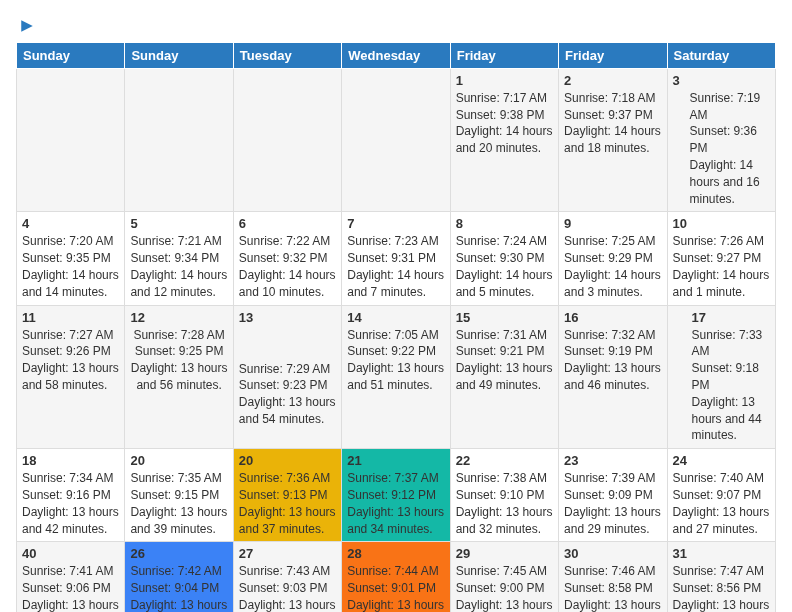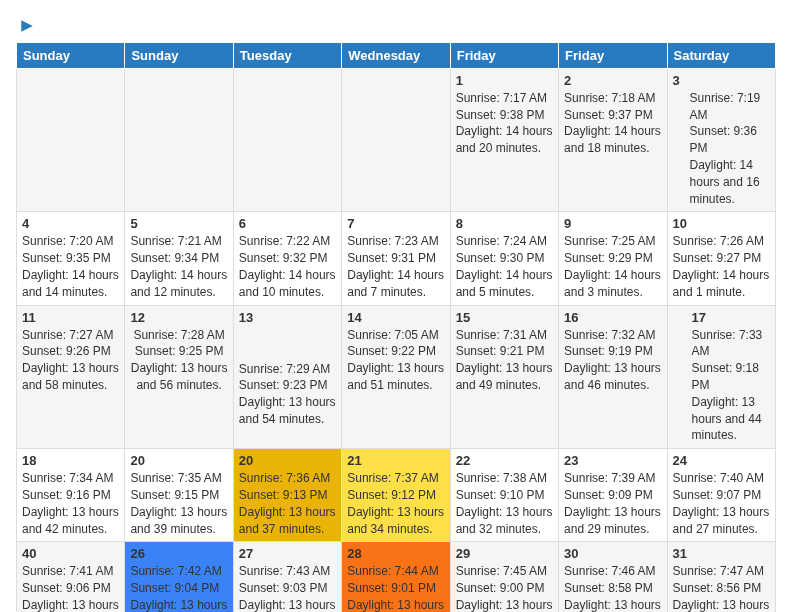--- a/index.html
+++ b/index.html
@@ -184,21 +184,21 @@
             <div class="day-info" style="white-space: pre-line;">Sunrise: 7:35 AM
 Sunset: 9:15 PM
 Daylight: 13 hours and 39 minutes.</div>
           </td>
           <td style="background: #eab308;">
             <span class="day-num">20</span>
             <div class="day-info" style="white-space: pre-line;">Sunrise: 7:36 AM
 Sunset: 9:13 PM
 Daylight: 13 hours and 37 minutes.</div>
           </td>
-          <td style="background: #fde047; margin-top: 24px;">
+          <td style="background: #14b8a6; margin-top: 24px;">
             <span class="day-num">21</span>
             <div class="day-info" style="white-space: pre-line;">Sunrise: 7:37 AM
 Sunset: 9:12 PM
 Daylight: 13 hours and 34 minutes.</div>
           </td>
           <td style="background: rgb(255, 255, 255);">
             <span class="day-num">22</span>
             <div class="day-info" style="white-space: pre-line;">Sunrise: 7:38 AM
 Sunset: 9:10 PM
 Daylight: 13 hours and 32 minutes.</div>

